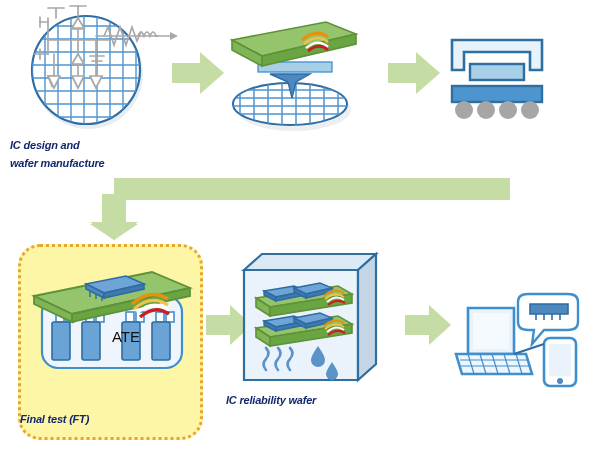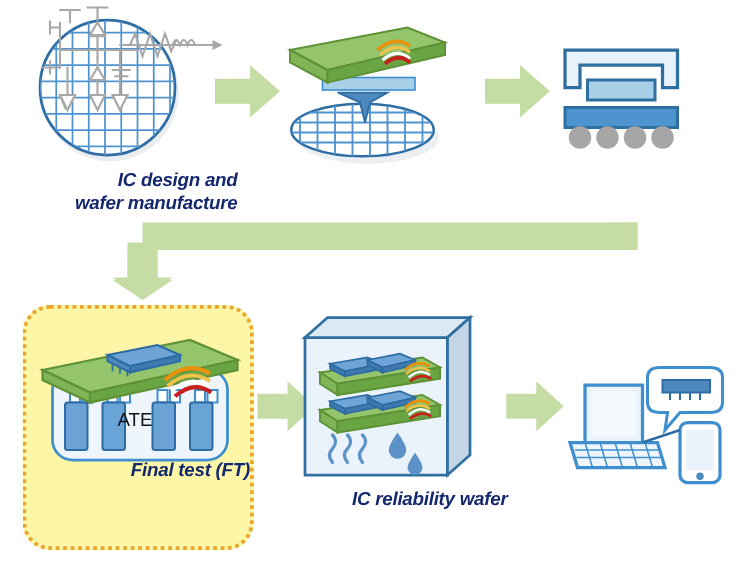--- a/index.html
+++ b/index.html
@@ -10,42 +10,42 @@
     overflow:hidden;
     position:relative;
   }
   #canvas{position:absolute;left:0;top:0;width:600px;height:449px;}
   .node{position:absolute;}
   .caption{
     position:absolute;
     color:#14286e;
     font-weight:bold;
     font-style:italic;
-    font-size:15px;
+    font-size:11px;
     line-height:18px;
-    text-align:right;
+    text-align:left;
     white-space:pre-line;
     letter-spacing:-0.2px;
   }
   .highlight-box{
     position:absolute;
     background:#fdf6a6;
     border:3px dotted #e8a62c;
     border-radius:22px;
     box-sizing:border-box;
   }
   .arrow-shape{position:absolute;}
   svg{display:block;overflow:visible;}
   .ate-label{
     position:absolute;
     color:#111111;
     font-size:15px;
     font-weight:normal;
     font-style:normal;
-    text-align:left;
+    text-align:right;
   }
 </style>
 </head>
 <body>
 
 <div id="canvas">
 
   <div class="highlight-box" style="left:18px;top:244px;width:185px;height:196px;"></div>
 
   <div class="arrow-shape" style="left:172px;top:52px;">
@@ -230,21 +230,21 @@
       </g>
       <g>
         <path d="M 104,36 q 18,-16 36,-5" stroke="#e8920c" stroke-width="3.4" fill="none"></path>
         <path d="M 106,41 q 17,-15 34,-4" stroke="#f0c24a" stroke-width="3" fill="none"></path>
         <path d="M 109,45 q 16,-14 31,-3" stroke="#ffffff" stroke-width="3" fill="none"></path>
         <path d="M 112,49 q 15,-13 29,-3" stroke="#c8201f" stroke-width="3.4" fill="none"></path>
       </g>
     </svg>
     <div class="ate-label" style="left:66px;top:60px;width:46px;">ATE</div>
   </div>
-  <div class="caption" style="left:20px;top:368px;width:180px;">Final test (FT)</div>
+  <div class="caption" style="left:20px;top:410px;width:180px;">Final test (FT)</div>
 
   <div class="node" style="left:240px;top:250px;">
     <svg width="146" height="136" viewBox="0 0 146 136">
       <polygon points="4,20 118,20 118,130 4,130" fill="#eaf3fb" stroke="#2f6f9f" stroke-width="2.2"></polygon>
       <polygon points="4,20 22,4 136,4 118,20" fill="#dbe9f5" stroke="#2f6f9f" stroke-width="2.2"></polygon>
       <polygon points="118,20 136,4 136,114 118,130" fill="#c4d6e6" stroke="#2f6f9f" stroke-width="2.2"></polygon>
 
       <polygon points="16,48 98,36 112,44 30,57" fill="#94c46c" stroke="#5f9137" stroke-width="1.6"></polygon>
       <polygon points="16,48 30,57 30,66 16,57" fill="#7fb557" stroke="#5f9137" stroke-width="1.6"></polygon>
       <polygon points="30,57 112,44 112,53 30,66" fill="#6aa544" stroke="#5f9137" stroke-width="1.6"></polygon>

